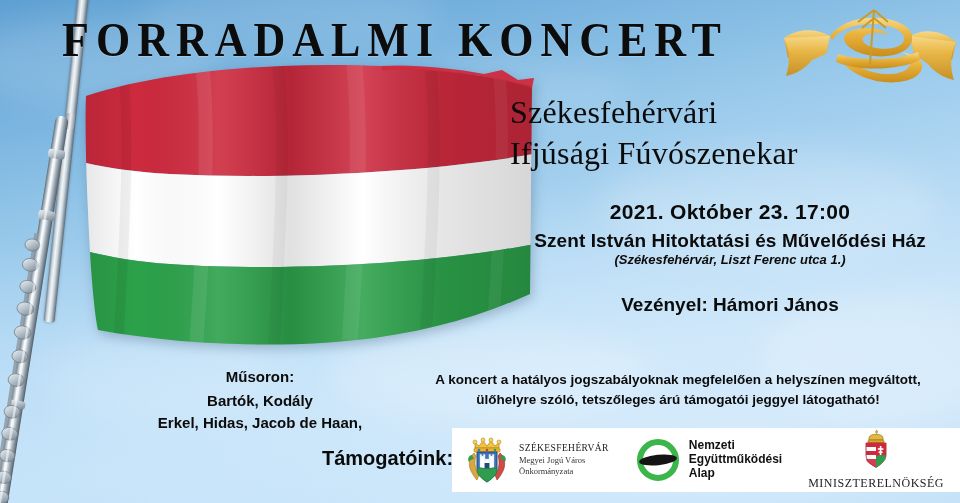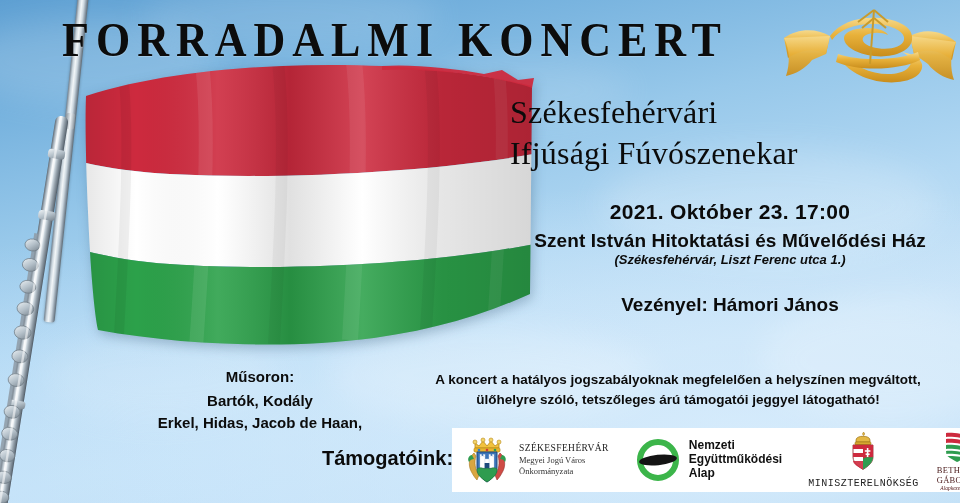--- a/index.html
+++ b/index.html
@@ -116,21 +116,21 @@
 
   .logo-szfvar{margin-left:14px;}
   .logo-szfvar .txt{margin-left:7px;line-height:1.25;}
   .logo-szfvar .t1{font-family:"Liberation Serif", serif;font-size:9.5px;letter-spacing:.4px;color:#1b1b1b;}
   .logo-szfvar .t2,.logo-szfvar .t3{font-family:"Liberation Serif", serif;font-size:8.5px;color:#333;}
 
   .logo-nea{margin-left:26px;}
   .logo-nea .txt{margin-left:8px;font-size:12px;font-weight:700;line-height:1.14;color:#111;}
 
   .logo-min{margin-left:26px;flex-direction:column;justify-content:center;}
-  .logo-min .txt{font-family:Liberation Mono, monospace;font-size:10px;letter-spacing:.5px;color:#222;margin-top:7px;}
+  .logo-min .txt{font-family:Liberation Serif, serif;font-size:12px;letter-spacing:.5px;color:#222;margin-top:7px;}
 
   .logo-bg{margin-left:18px;flex-direction:column;justify-content:center;}
   .logo-bg .t1{font-family:"Liberation Serif", serif;font-size:8.5px;letter-spacing:.3px;color:#4a1a1a;margin-top:2px;}
   .logo-bg .t2{font-family:"Liberation Serif", serif;font-size:5.5px;font-style:italic;color:#5a2020;}
 </style>
 </head>
 <body>
 
 <div class="poster">
 

